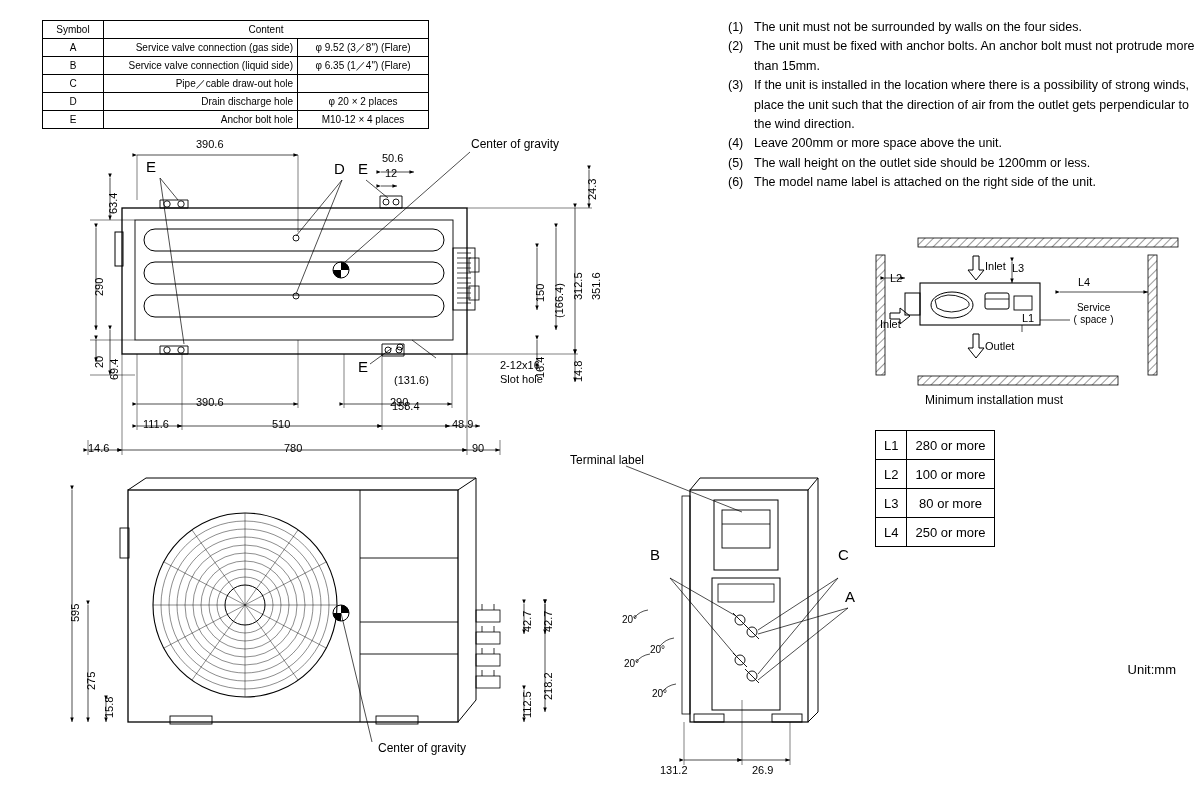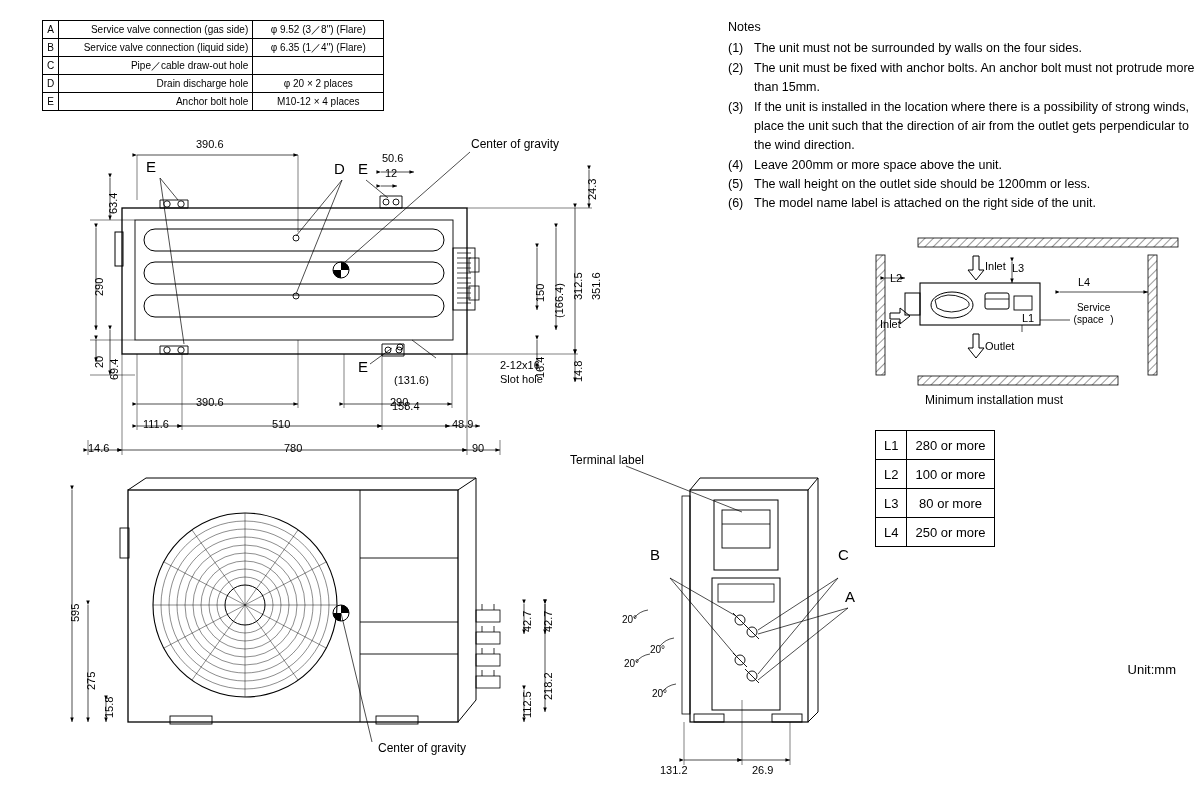--- a/index.html
+++ b/index.html
@@ -22,20 +22,24 @@
   .notes .txt{flex:1;}
   .notes h4{margin:0 0 2px 0;font-size:12.5px;font-weight:normal;}
   .rot90{transform:rotate(-90deg);transform-origin:left top;}
   .unit{position:absolute;right:24px;bottom:110px;font-size:13px;}
 </style>
 </head>
 <body>
 
 <table id="symbol-table">
   <tbody>
+      <tr>
+    <th style="width:52px">Symbol</th>
+    <th colspan="2" style="width:305px">Content</th>
+  </tr>
   <tr>
     <td>A</td>
     <td class="l" style="width:185px">Service valve connection (gas side)</td>
     <td style="width:122px">φ 9.52 (3／8") (Flare)</td>
   </tr>
   <tr>
     <td>B</td>
     <td class="l">Service valve connection (liquid side)</td>
     <td>φ 6.35 (1／4") (Flare)</td>
   </tr>
@@ -51,21 +55,20 @@
   </tr>
   <tr>
     <td>E</td>
     <td class="l">Anchor bolt hole</td>
     <td>M10-12 × 4 places</td>
   </tr>
 </tbody>
   </table>
 
 <div class="notes">
-  <h4>Notes</h4>
   <div class="nrow">
     <div class="num">(1)</div>
     <div class="txt">The unit must not be surrounded by walls on the four sides.</div>
   </div>
   <div class="nrow">
     <div class="num">(2)</div>
     <div class="txt">The unit must be fixed with anchor bolts. An anchor bolt must not protrude more than 15mm.</div>
   </div>
   <div class="nrow">
     <div class="num">(3)</div>
@@ -369,21 +372,21 @@
 </svg>
 
 <div class="t" style="left:890px;top:272px">L2</div>
 <div class="t" style="left:1012px;top:262px">L3</div>
 <div class="t" style="left:1078px;top:276px">L4</div>
 <div class="t" style="left:1022px;top:312px">L1</div>
 <div class="t" style="left:985px;top:260px">Inlet</div>
 <div class="t" style="left:880px;top:318px">Inlet</div>
 <div class="t" style="left:985px;top:340px">Outlet</div>
 <div class="t sm" style="left:1068px;top:289px;line-height:1.25">
-  <span style="display:inline-block">(</span><span style="display:inline-block;">Service
+  <span style="display:inline-block">(</span><span style="display:inline-block;text-align:center">Service
 space</span><span style="display:inline-block">)</span>
 </div>
 <div class="t" style="left:925px;top:394px;font-size:12px">Minimum installation must</div>
 
 <table id="install-table">
   <tbody>
   <tr>
     <td>L1</td>
     <td>280  or more</td>
   </tr>

